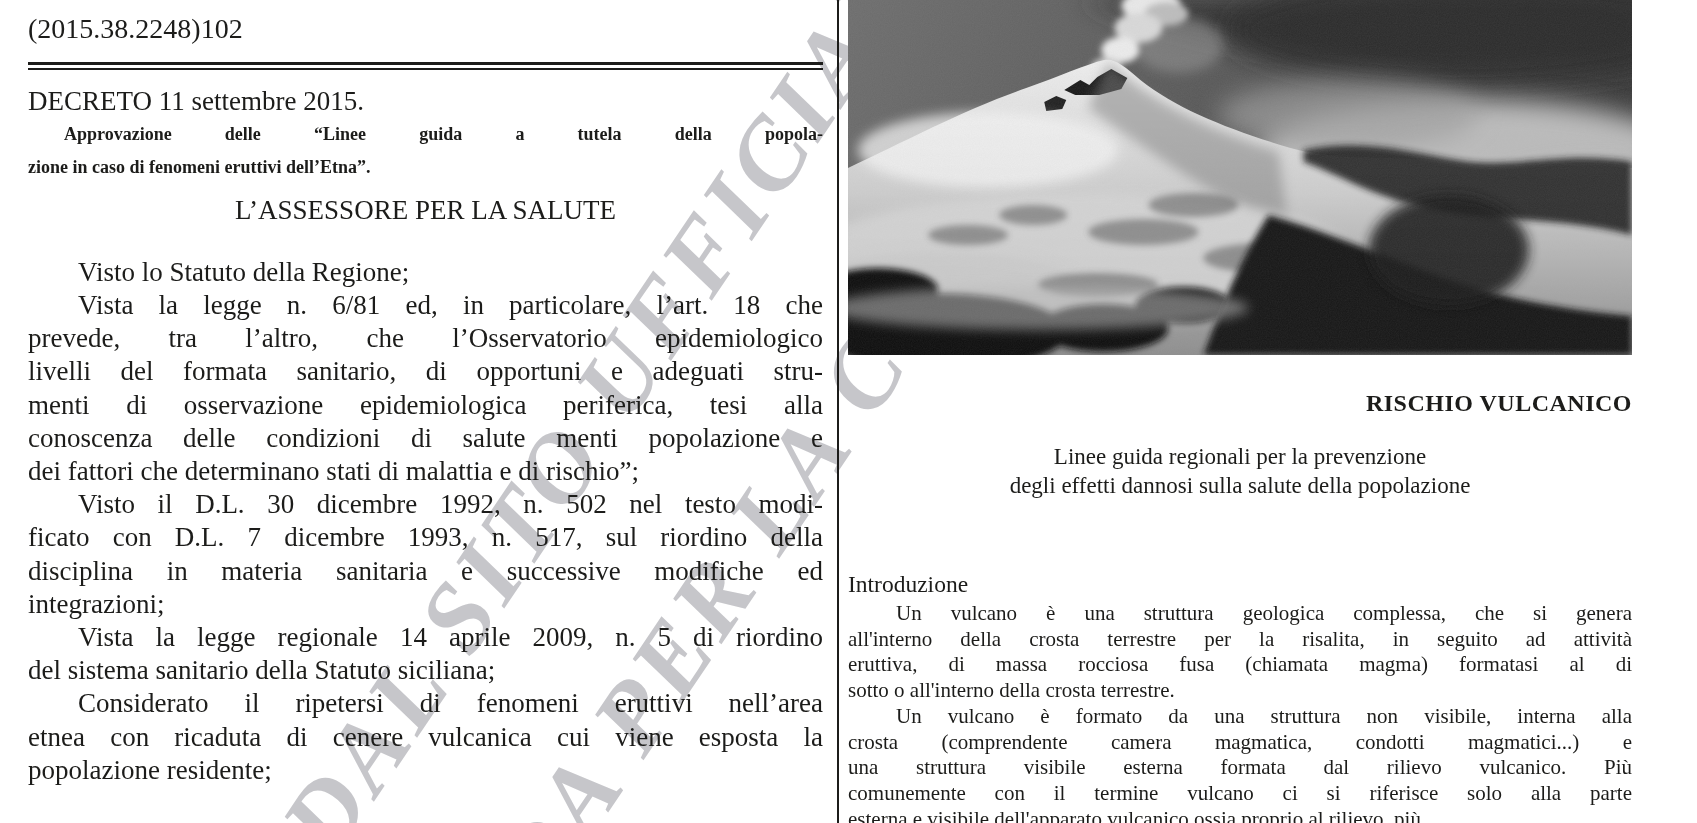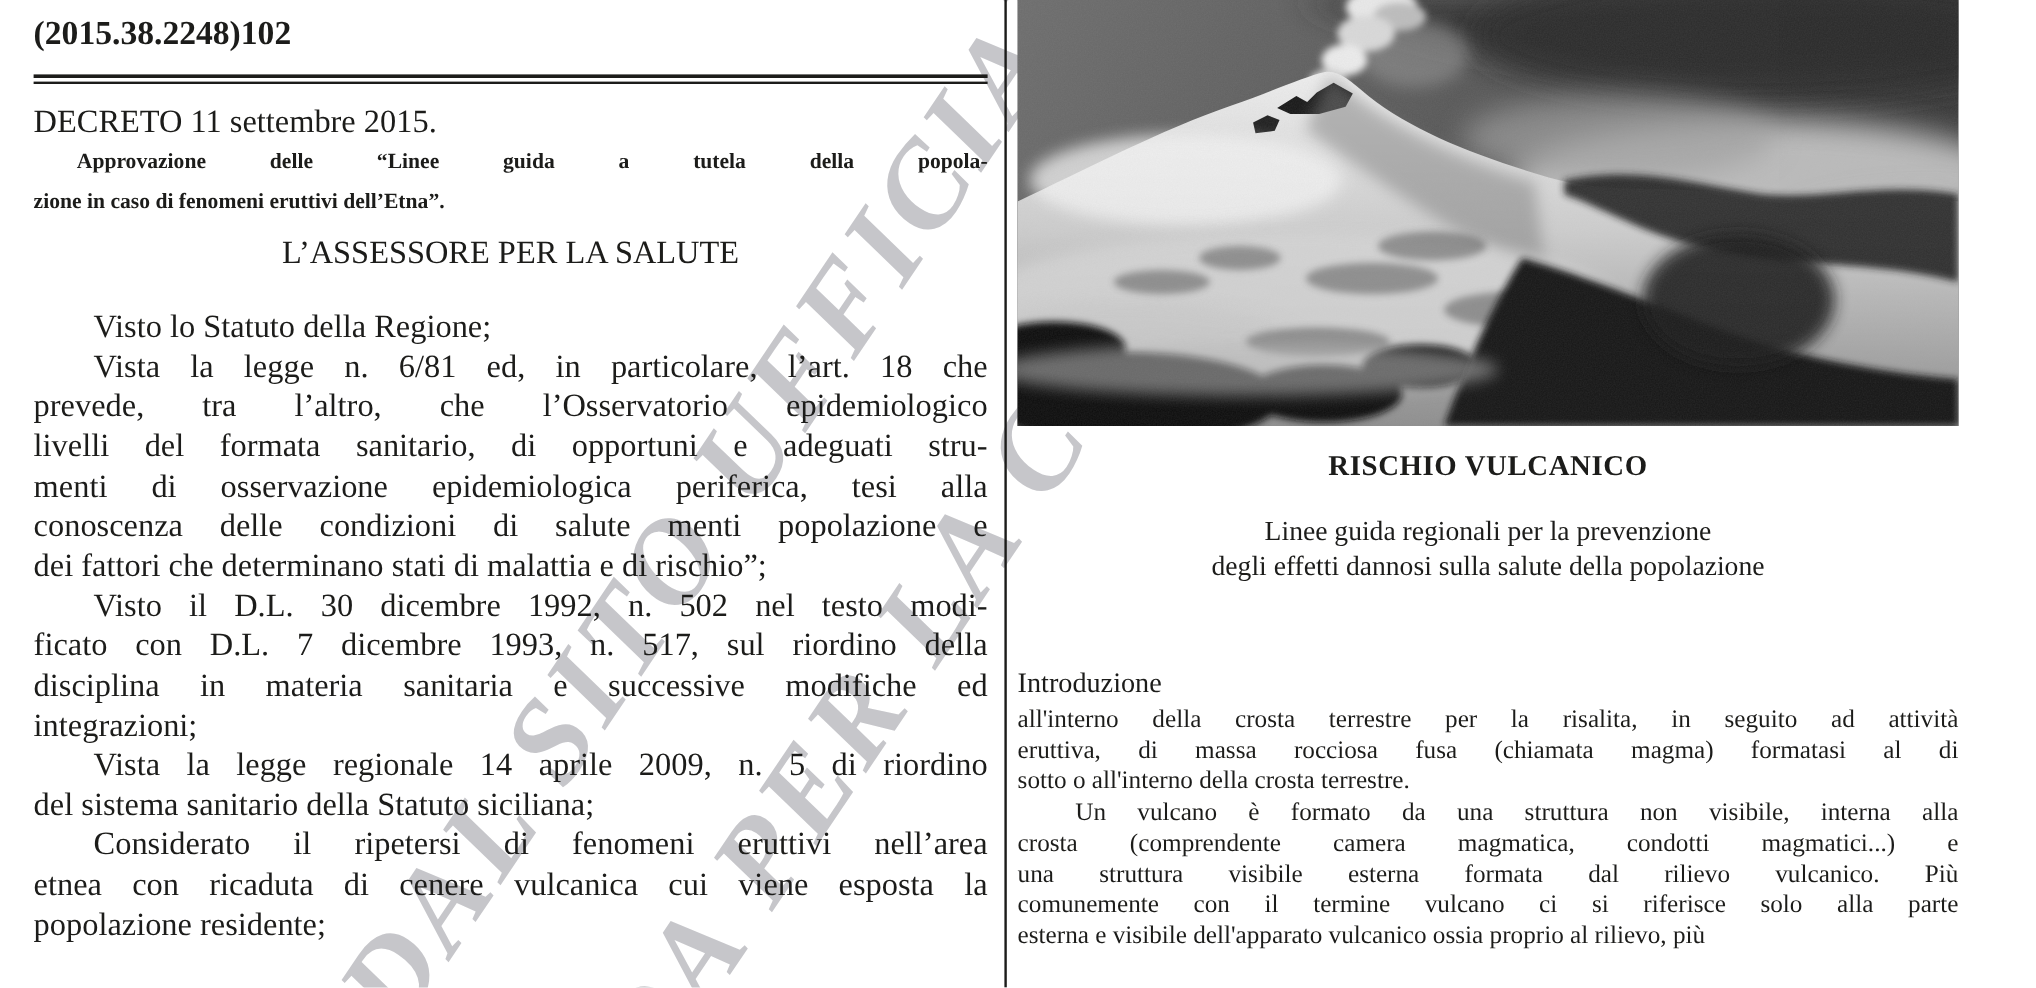--- a/index.html
+++ b/index.html
@@ -21,38 +21,38 @@
   .wm1{left:15px;top:1171px;}
   .wm2{left:181px;top:1283px;}
 
   
   .col{position:absolute;top:0;z-index:2;}
   .col.left{left:28px;width:795px;}
   .col.right{left:848px;width:784px;}
   .divider{position:absolute;left:837px;top:0;width:2px;height:823px;background:#1c1c1a;z-index:2;}
 
   
-  .doc-number{margin-top:12px;font-size:28px;font-weight:bold;line-height:34px;}
+  .doc-number{margin-top:12px;font-size:28px;font-weight:normal;line-height:34px;}
   .double-rule{margin-top:16px;height:3px;border-top:3.5px solid #1c1c1a;border-bottom:2px solid #1c1c1a;}
   .decree-date{margin-top:15px;font-size:27px;line-height:33.2px;}
   .decree-title{font-weight:bold;--indent:36px;font-size:18px;line-height:33.2px;}
   .section-heading{margin-top:9px;font-size:27px;line-height:33.2px;text-align:center;}
   .body-left{margin-top:29px;font-size:27px;line-height:33.2px;}
   .body-left .para{--indent:50px;}
 
   
   .tline{text-align:justify;text-align-last:justify;text-indent:0;}
   .tline.last{text-align-last:left;}
   .para > .tline.first{text-indent:var(--indent,0px);}
   .center .tline{text-align:center;text-align-last:center;text-indent:0;}
 
   
   .photo{height:355px;position:relative;z-index:3;background:#555;}
   .photo svg{display:block;width:100%;height:100%;}
-  .article-heading{margin-top:20px;font-size:24px;font-weight:bold;line-height:28px;text-align:center;letter-spacing:0.5px;}
+  .article-heading{margin-top:34px;font-size:24px;font-weight:bold;line-height:28px;text-align:right;letter-spacing:0.5px;}
   .subtitle{margin-top:25px;font-size:23px;line-height:29px;}
   .intro-heading{margin-top:70px;font-size:23.5px;line-height:28px;}
   .body-right{margin-top:3px;font-size:21px;line-height:25.7px;}
   .body-right .para{--indent:48px;}
 </style>
 </head>
 <body>
 
 <div class="page">
 
@@ -174,20 +174,21 @@
       </svg>
     </div>
     <div class="article-heading">RISCHIO VULCANICO</div>
     <div class="subtitle center">
         <div class="tline first">Linee guida regionali per la prevenzione</div>
         <div class="tline last">degli effetti dannosi sulla salute della popolazione</div>
       </div>
     <div class="intro-heading">Introduzione</div>
     <div class="body-right">
       <div class="para">
+          <div class="tline first">Un vulcano è una struttura geologica complessa, che si genera</div>
           <div class="tline">all'interno della crosta terrestre per la risalita, in seguito ad attività</div>
           <div class="tline">eruttiva, di massa rocciosa fusa (chiamata magma) formatasi al di</div>
           <div class="tline last">sotto o all'interno della crosta terrestre.</div>
         </div>
       <div class="para">
           <div class="tline first">Un vulcano è formato da una struttura non visibile, interna alla</div>
           <div class="tline">crosta (comprendente camera magmatica, condotti magmatici...) e</div>
           <div class="tline">una struttura visibile esterna formata dal rilievo vulcanico. Più</div>
           <div class="tline">comunemente con il termine vulcano ci si riferisce solo alla parte</div>
           <div class="tline last">esterna e visibile dell'apparato vulcanico ossia proprio al rilievo, più</div>

